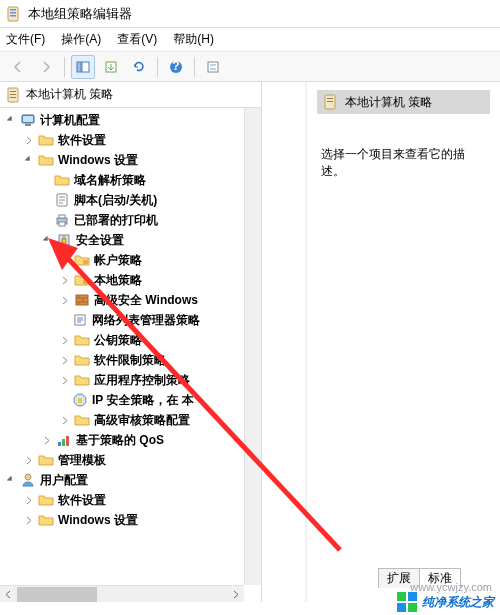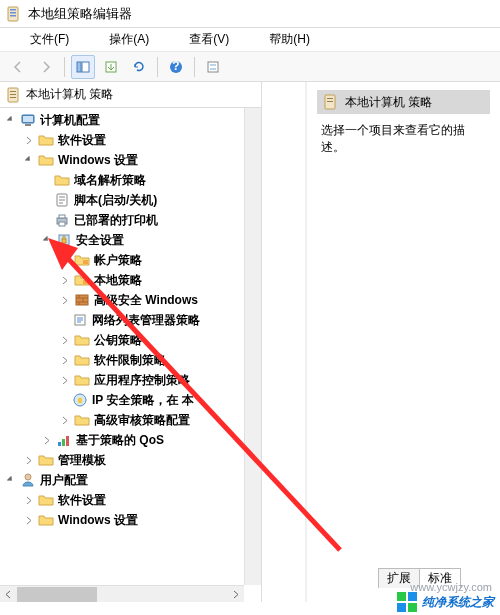--- a/index.html
+++ b/index.html
@@ -3,42 +3,42 @@
 <meta charset="utf-8">
 <style>
 * { margin: 0; padding: 0; box-sizing: border-box; font-family: "Microsoft YaHei", sans-serif; font-size: 12px; }
 body { width: 500px; height: 615px; background: #fff; position: relative; overflow: hidden; }
 
 .title-bar { height: 28px; display: flex; align-items: center; padding: 0 6px; border-bottom: 1px solid #dcdcdc; }
 .title-bar .icon { width: 16px; height: 16px; margin-right: 6px; }
 .title-bar .title { font-size: 13px; }
 
 .menu-bar { height: 24px; display: flex; align-items: center; padding: 0 6px; gap: 16px; border-bottom: 1px solid #e8e8e8; }
-.menu-bar span { cursor: default; margin-left: 24px; }
+.menu-bar span { cursor: default; }
 
 .toolbar { height: 30px; display: flex; align-items: center; padding: 0 6px; gap: 4px; border-bottom: 1px solid #dcdcdc; background: #f8f8f8; }
 .toolbar .tb-btn { width: 24px; height: 24px; display: flex; align-items: center; justify-content: center; border: 1px solid transparent; border-radius: 2px; }
 .toolbar .sep { width: 1px; height: 20px; background: #d0d0d0; margin: 0 2px; }
 .toolbar .tb-btn.active { border-color: #a8c8e8; background: #e4eefd; }
 .toolbar .disabled { opacity: .35; }
 
 .content { display: flex; height: 520px; gap: 43px; }
 .left-pane { width: 262px; border-right: 1px solid #dcdcdc; display: flex; flex-direction: column; position: relative; }
 .tree-header { height: 26px; display: flex; align-items: center; padding: 0 6px; border-bottom: 1px solid #dcdcdc; background: #fff; }
 .tree-header .icon { width: 16px; height: 16px; margin-right: 4px; }
 .tree { flex: 1; overflow: hidden; padding: 2px 0; position: relative; }
 .node { display: flex; align-items: center; height: 20px; white-space: nowrap; cursor: default; font-weight: bold; }
 .exp { width: 14px; height: 14px; display: flex; align-items: center; justify-content: center; margin-right: 2px; flex-shrink: 0; }
 .exp svg { width: 9px; height: 9px; }
 .node .icon { width: 16px; height: 16px; margin-right: 4px; flex-shrink: 0; }
 .node .label { overflow: hidden; text-overflow: clip; }
 
 .right-pane { flex: 1; display: flex; flex-direction: column; border-left: 2px solid #f0f0f0; }
 .right-header { height: 24px; margin: 8px 10px 0 10px; background: #d8d8d8; display: flex; align-items: center; padding: 0 6px; gap: 6px; }
-.right-body { padding: 8px 14px; }
+.right-body { padding: 8px 14px; margin-top: 24px; }
 .tabs { position: absolute; bottom: 26px; right: 40px; height: 22px; display: flex; align-items: center; }
 .tab { height: 20px; padding: 0 8px; border: 1px solid #bcbcbc; border-bottom: none; background: #f4f4f4; margin-right: -1px; display: flex; align-items: center; font-size: 11px; }
 .tab.active { background: #fff; }
 
 .scrollbar-v { position: absolute; right: 0; top: 0; bottom: 17px; width: 17px; background: #f0f0f0; border-left: 1px solid #e0e0e0; }
 .scrollbar-h { position: absolute; left: 0; right: 17px; bottom: 0; height: 17px; background: #f0f0f0; border-top: 1px solid #e0e0e0; display: flex; }
 .sb-btn { width: 17px; height: 17px; display: flex; align-items: center; justify-content: center; }
 .sb-thumb-h { width: 80px; height: 15px; background: #c8c8c8; margin: 1px 0; }
 .sb-track { flex: 1; }
 

